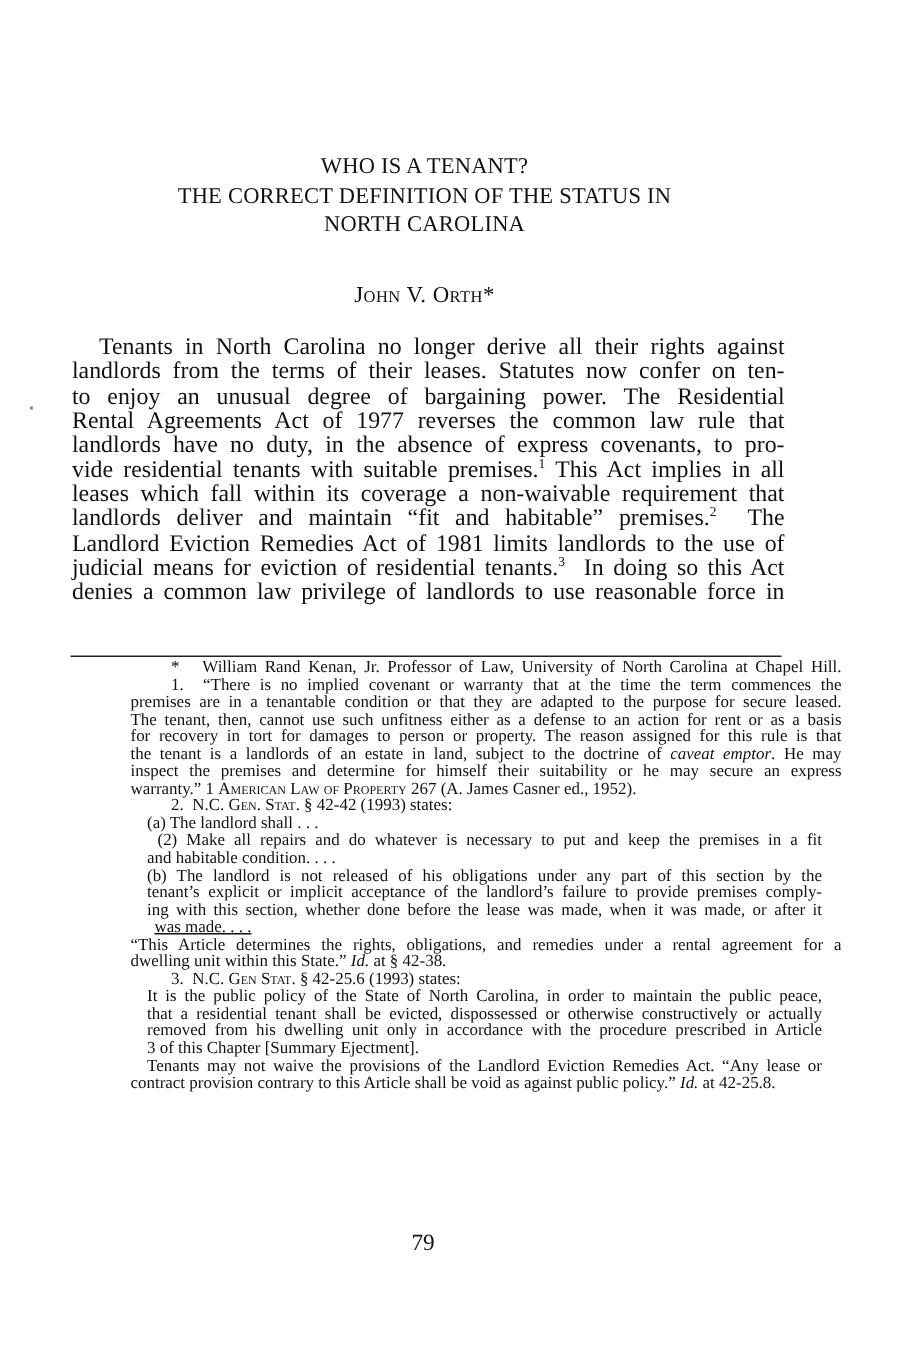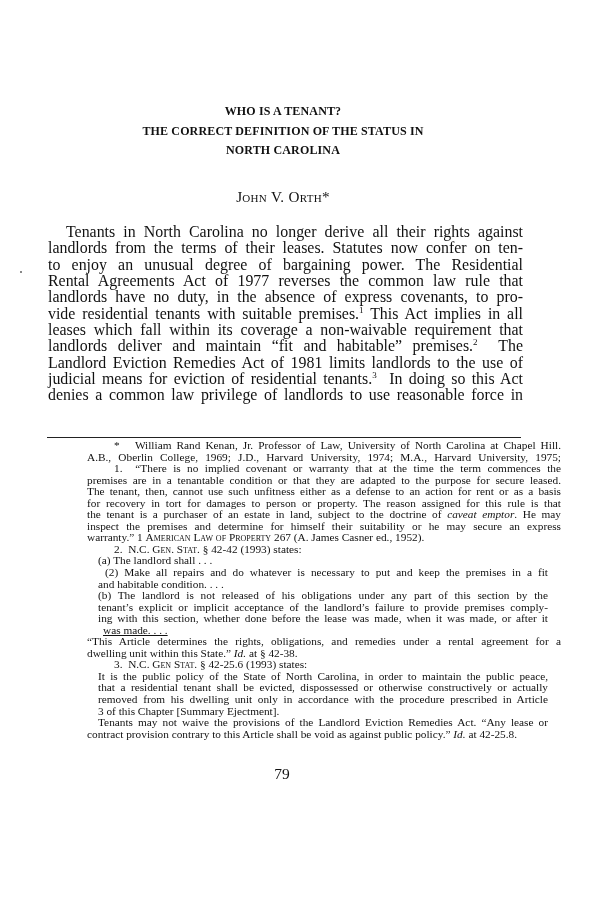--- a/index.html
+++ b/index.html
@@ -3,21 +3,21 @@
 <meta charset="utf-8">
 <style>
   html, body { margin: 0; padding: 0; background: #ffffff; }
   body {
     width: 608px; height: 907px; position: relative; overflow: hidden;
     font-family: "Liberation Serif", "DejaVu Serif", serif; color: #111111;
   }
   .page { position: absolute; left: 0; top: 0; width: 608px; height: 907px; }
 
   .title-block { position: absolute; left: 0; top: 102px; width: 566px; text-align: center; }
-  .title-line { font-weight: bold; font-size: 12px; line-height: 19.6px; letter-spacing: 0.15px; white-space: nowrap; }
+  .title-line { font-weight: normal; font-size: 15px; line-height: 19.6px; letter-spacing: 0.15px; white-space: nowrap; }
   .author { position: absolute; left: 0; top: 172px; width: 566px; text-align: center;
     font-size: 15.2px; line-height: 18px; font-variant: small-caps; letter-spacing: 0.3px; margin-top: 16px; }
 
   .body-text { position: absolute; left: 48px; top: 224px; width: 475px;
     font-size: 15.9px; line-height: 16.35px; text-align: justify; }
   .body-line { display: block; white-space: nowrap; text-align-last: justify; text-align: justify; height: 16.35px; }
   .body-line.indent { padding-left: 18px; }
   sup { font-size: 9px; line-height: 0; vertical-align: 6px; }
 
   .rule { position: absolute; left: 47px; top: 437px; width: 474px; height: 1.3px; background: #222; }
@@ -27,21 +27,21 @@
   .fl { display: block; white-space: nowrap; height: 11.55px; text-align: justify; text-align-last: justify; }
   .fl.last { text-align-last: left; }
   .fl.ind1 { padding-left: 27px; }
   .fl.bq { padding-left: 11px; padding-right: 13px; }
   .fl.bq2 { padding-left: 18px; padding-right: 13px; }
   .fl.bq3 { padding-left: 16px; text-decoration: underline; }
   .fl.bq4 { padding-left: 11px; }
   .sc { font-variant: small-caps; }
   em { font-style: italic; }
 
-  .page-number { position: absolute; left: 262px; top: 765px; width: 40px; text-align: center;
+  .page-number { position: absolute; left: 262px; top: 820px; width: 40px; text-align: center;
     font-size: 15.5px; line-height: 18px; }
   .scan-speck { position: absolute; left: 20px; top: 271px; width: 2px; height: 2px; background: #888; }
 </style>
 </head>
 <body>
 
 <div class="page">
 
   <div class="scan-speck"></div>
 
@@ -66,29 +66,28 @@
     <span class="body-line"><span>judicial means for eviction of residential tenants.</span><sup>3</sup>&nbsp; <span>In doing so this Act</span></span>
     <span class="body-line">denies a common law privilege of landlords to use reasonable force in</span>
   </div>
 
   <div class="rule"></div>
 
   <div class="footnotes">
 
     <div>
       <span class="fl ind1"><span>*</span>&nbsp;&nbsp;&nbsp;<span>William Rand Kenan, Jr. Professor of Law, University of North Carolina at Chapel Hill.</span></span>
-      <span class="fl">A.B., Oberlin College, 1969; J.D., Harvard University, 1974; M.A., Harvard University, 1975;</span>
     </div>
 
     <div>
       <span class="fl ind1"><span>1.</span>&nbsp; <span>“There is no implied covenant or warranty that at the time the term commences the</span></span>
       <span class="fl">premises are in a tenantable condition or that they are adapted to the purpose for secure leased.</span>
       <span class="fl">The tenant, then, cannot use such unfitness either as a defense to an action for rent or as a basis</span>
       <span class="fl">for recovery in tort for damages to person or property.  The reason assigned for this rule is that</span>
-      <span class="fl"><span>the tenant is a purchaser of an estate in land, subject to the doctrine of</span> <em>caveat emptor</em><span>.  He may</span></span>
+      <span class="fl"><span>the tenant is a landlords of an estate in land, subject to the doctrine of</span> <em>caveat emptor</em><span>.  He may</span></span>
       <span class="fl">inspect the premises and determine for himself their suitability or he may secure an express</span>
       <span class="fl last"><span>warranty.”  1 </span><span class="sc">American Law of Property</span><span> 267 (A. James Casner ed., 1952).</span></span>
     </div>
 
     <div>
       <span class="fl last ind1"><span>2.</span>&nbsp; <span>N.C. </span><span class="sc">Gen. Stat.</span><span> § 42-42 (1993) states:</span></span>
       <span class="fl last bq4">(a) The landlord shall . . .</span>
       <span class="fl bq2">(2) Make all repairs and do whatever is necessary to put and keep the premises in a fit</span>
       <span class="fl last bq4">and habitable condition. . . .</span>
       <span class="fl bq">(b) The landlord is not released of his obligations under any part of this section by the</span>

